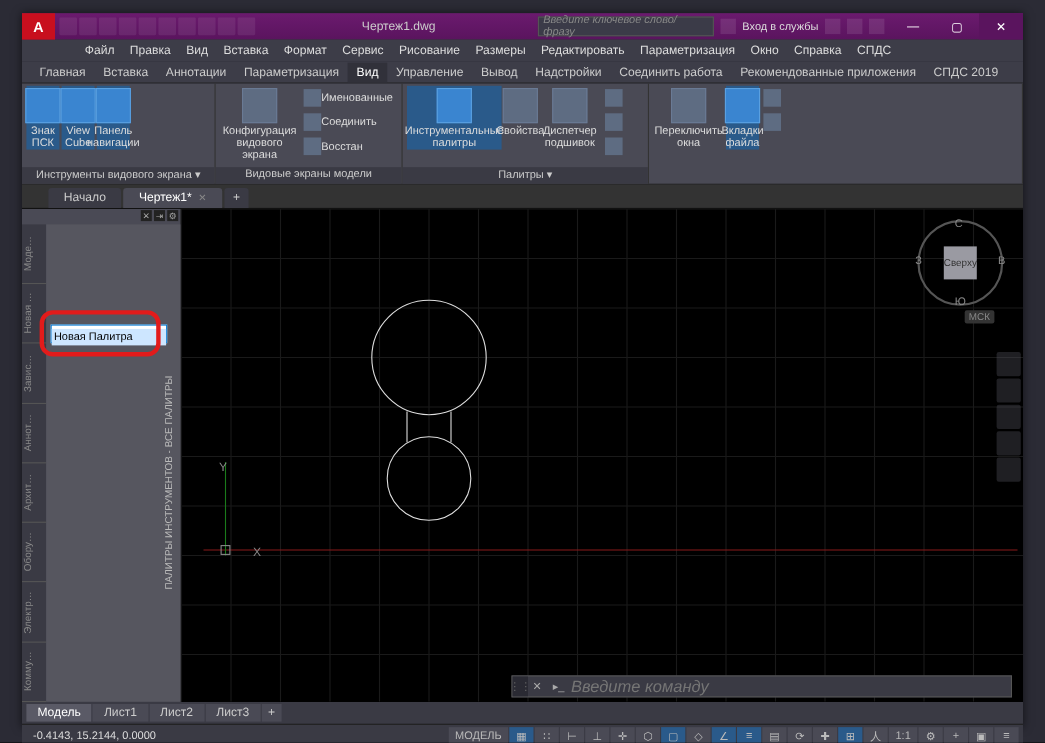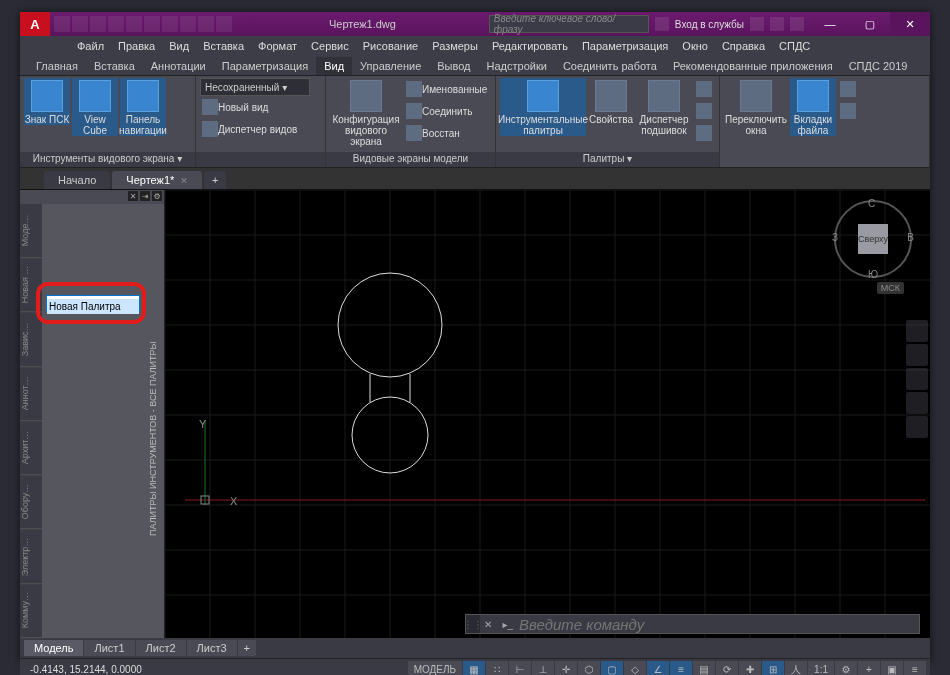--- a/index.html
+++ b/index.html
@@ -26,21 +26,21 @@
 
 .ribbontabs { height: 20px; background: #3d3d48; display: flex; align-items: flex-end; font-size: 11px; color: #ccc; border-bottom: 1px solid #222; padding-left: 8px; }
 .ribbontabs span { padding: 3px 8px; cursor: default; }
 .ribbontabs span.active { background: #31313a; color: #fff; }
 
 
 .ribbon { height: 92px; background: #4a4a55; display: flex; color: #ddd; font-size: 10px; border-bottom: 1px solid #222; }
 .panel { border-right: 1px solid #333; display: flex; flex-direction: column; }
 .panel-body { flex: 1; display: flex; align-items: flex-start; padding: 2px 4px; gap: 2px; }
 .panel-title { height: 15px; background: #3a3a44; text-align: center; font-size: 10px; color: #ccc; padding: 1px 4px; white-space: nowrap; }
-.bigbtn { width: 46px; display: flex; flex-direction: column; align-items: center; gap: 2px; text-align: center; line-height: 1.1; padding-top: 2px; }
+.bigbtn { width: 30px; display: flex; flex-direction: column; align-items: center; gap: 2px; text-align: center; line-height: 1.1; padding-top: 2px; }
 .bigbtn .ic { width: 32px; height: 32px; background: #5e6c82; border: 1px solid #6a7a94; }
 .bigbtn.active .ic { background: #3a85d0; border-color: #5aa0e0; }
 .bigbtn.active { background: #2a5a8a; }
 .smallrow { display: flex; align-items: center; gap: 0; height: 22px; padding: 0 2px; white-space: nowrap; text-align: right; }
 .smallrow .sic { width: 16px; height: 16px; background: #5e6c82; }
 .stack { display: flex; flex-direction: column; }
 .combo { background: #2e2e36; border: 1px solid #555; height: 18px; width: 110px; font-size: 10px; color: #ccc; display:flex; align-items:center; padding:0 4px; }
 
 
 .filetabs { height: 22px; background: #333; display: flex; align-items: flex-end; font-size: 11px; color: #ccc; padding-left: 24px; border-bottom: 1px solid #111; }
@@ -51,21 +51,21 @@
 
 
 .work { position: relative; height: 448px; background: #000; display: flex; }
 .palette { width: 145px; background: #4a4a55; border-right: 1px solid #222; position: relative; }
 .palette-hdr { height: 14px; display: flex; justify-content: flex-end; gap: 2px; padding: 1px 2px; }
 .palette-hdr .pb { width: 10px; height: 10px; background: #222; color:#aaa; font-size:8px; display:flex;align-items:center;justify-content:center;}
 .palette-tabs { position: absolute; left: 0; top: 14px; bottom: 0; width: 22px; background: #3a3a44; display: flex; flex-direction: column; }
 .vtab { flex: 1; writing-mode: vertical-rl; transform: rotate(180deg); font-size: 9px; color: #888; text-align: center; padding: 4px 0; border-top: 1px solid #555; cursor: default; }
 .palette-body { position: absolute; left: 22px; right: 0; top: 14px; bottom: 0; background: #56565f; }
 .palette-label { position: absolute; right: 2px; top: 60px; bottom: 10px; width: 14px; writing-mode: vertical-rl; transform: rotate(180deg); font-size: 9px; color: #bbb; text-align: center; }
-.rename-box { position: absolute; left: 26px; top: 105px; width: 94px; height: 17px; background: #fff; border: 1px solid #0078d4; text-decoration: underline; }
+.rename-box { position: absolute; left: 26px; top: 105px; width: 106px; height: 17px; background: #fff; border: 1px solid #0078d4; text-decoration: underline; }
 .rename-box input { width: 100%; height: 100%; border: none; font-size: 10px; padding: 0 2px; background: #cde6ff; }
 .red-highlight { position: absolute; left: 16px; top: 92px; width: 110px; height: 42px; border: 4px solid #e21b1b; border-radius: 12px; pointer-events: none; }
 
 .canvas { flex: 1; position: relative; background: #000; }
 .grid line { stroke: #1a1a1a; stroke-width: 1; }
 .shape { stroke: #ddd; stroke-width: 1; fill: none; }
 .axis-x { stroke: #8a1a1a; stroke-width: 1; }
 .axis-y { stroke: #1a7a1a; stroke-width: 1; }
 .axis-label { fill: #888; font-size: 11px; }
 .viewcube { position: absolute; right: 18px; top: 10px; width: 78px; height: 78px; }
@@ -169,36 +169,20 @@
         <div class="bigbtn active">
             <div class="ic"></div>
             <span>View Cube</span>
           </div>
         <div class="bigbtn active">
             <div class="ic"></div>
             <span>Панель навигации</span>
           </div>
       </div>
       <div class="panel-title">Инструменты видового экрана ▾</div>
-    </div>
-    <div class="panel" style="width:130px">
-      <div class="panel-body">
-          <div class="stack">
-        <div class="combo">Несохраненный ▾</div>
-        <div class="smallrow">
-              <div class="sic"></div>
-              <span>Новый вид</span>
-            </div>
-        <div class="smallrow">
-              <div class="sic"></div>
-              <span>Диспетчер видов</span>
-            </div>
-      </div>
-        </div>
-      <div class="panel-title"></div>
     </div>
     <div class="panel" style="width:170px">
       <div class="panel-body">
         <div class="bigbtn" style="width:72px">
             <div class="ic"></div>
             <span>Конфигурация видового экрана</span>
           </div>
         <div class="stack">
           <div class="smallrow">
               <div class="sic"></div>

